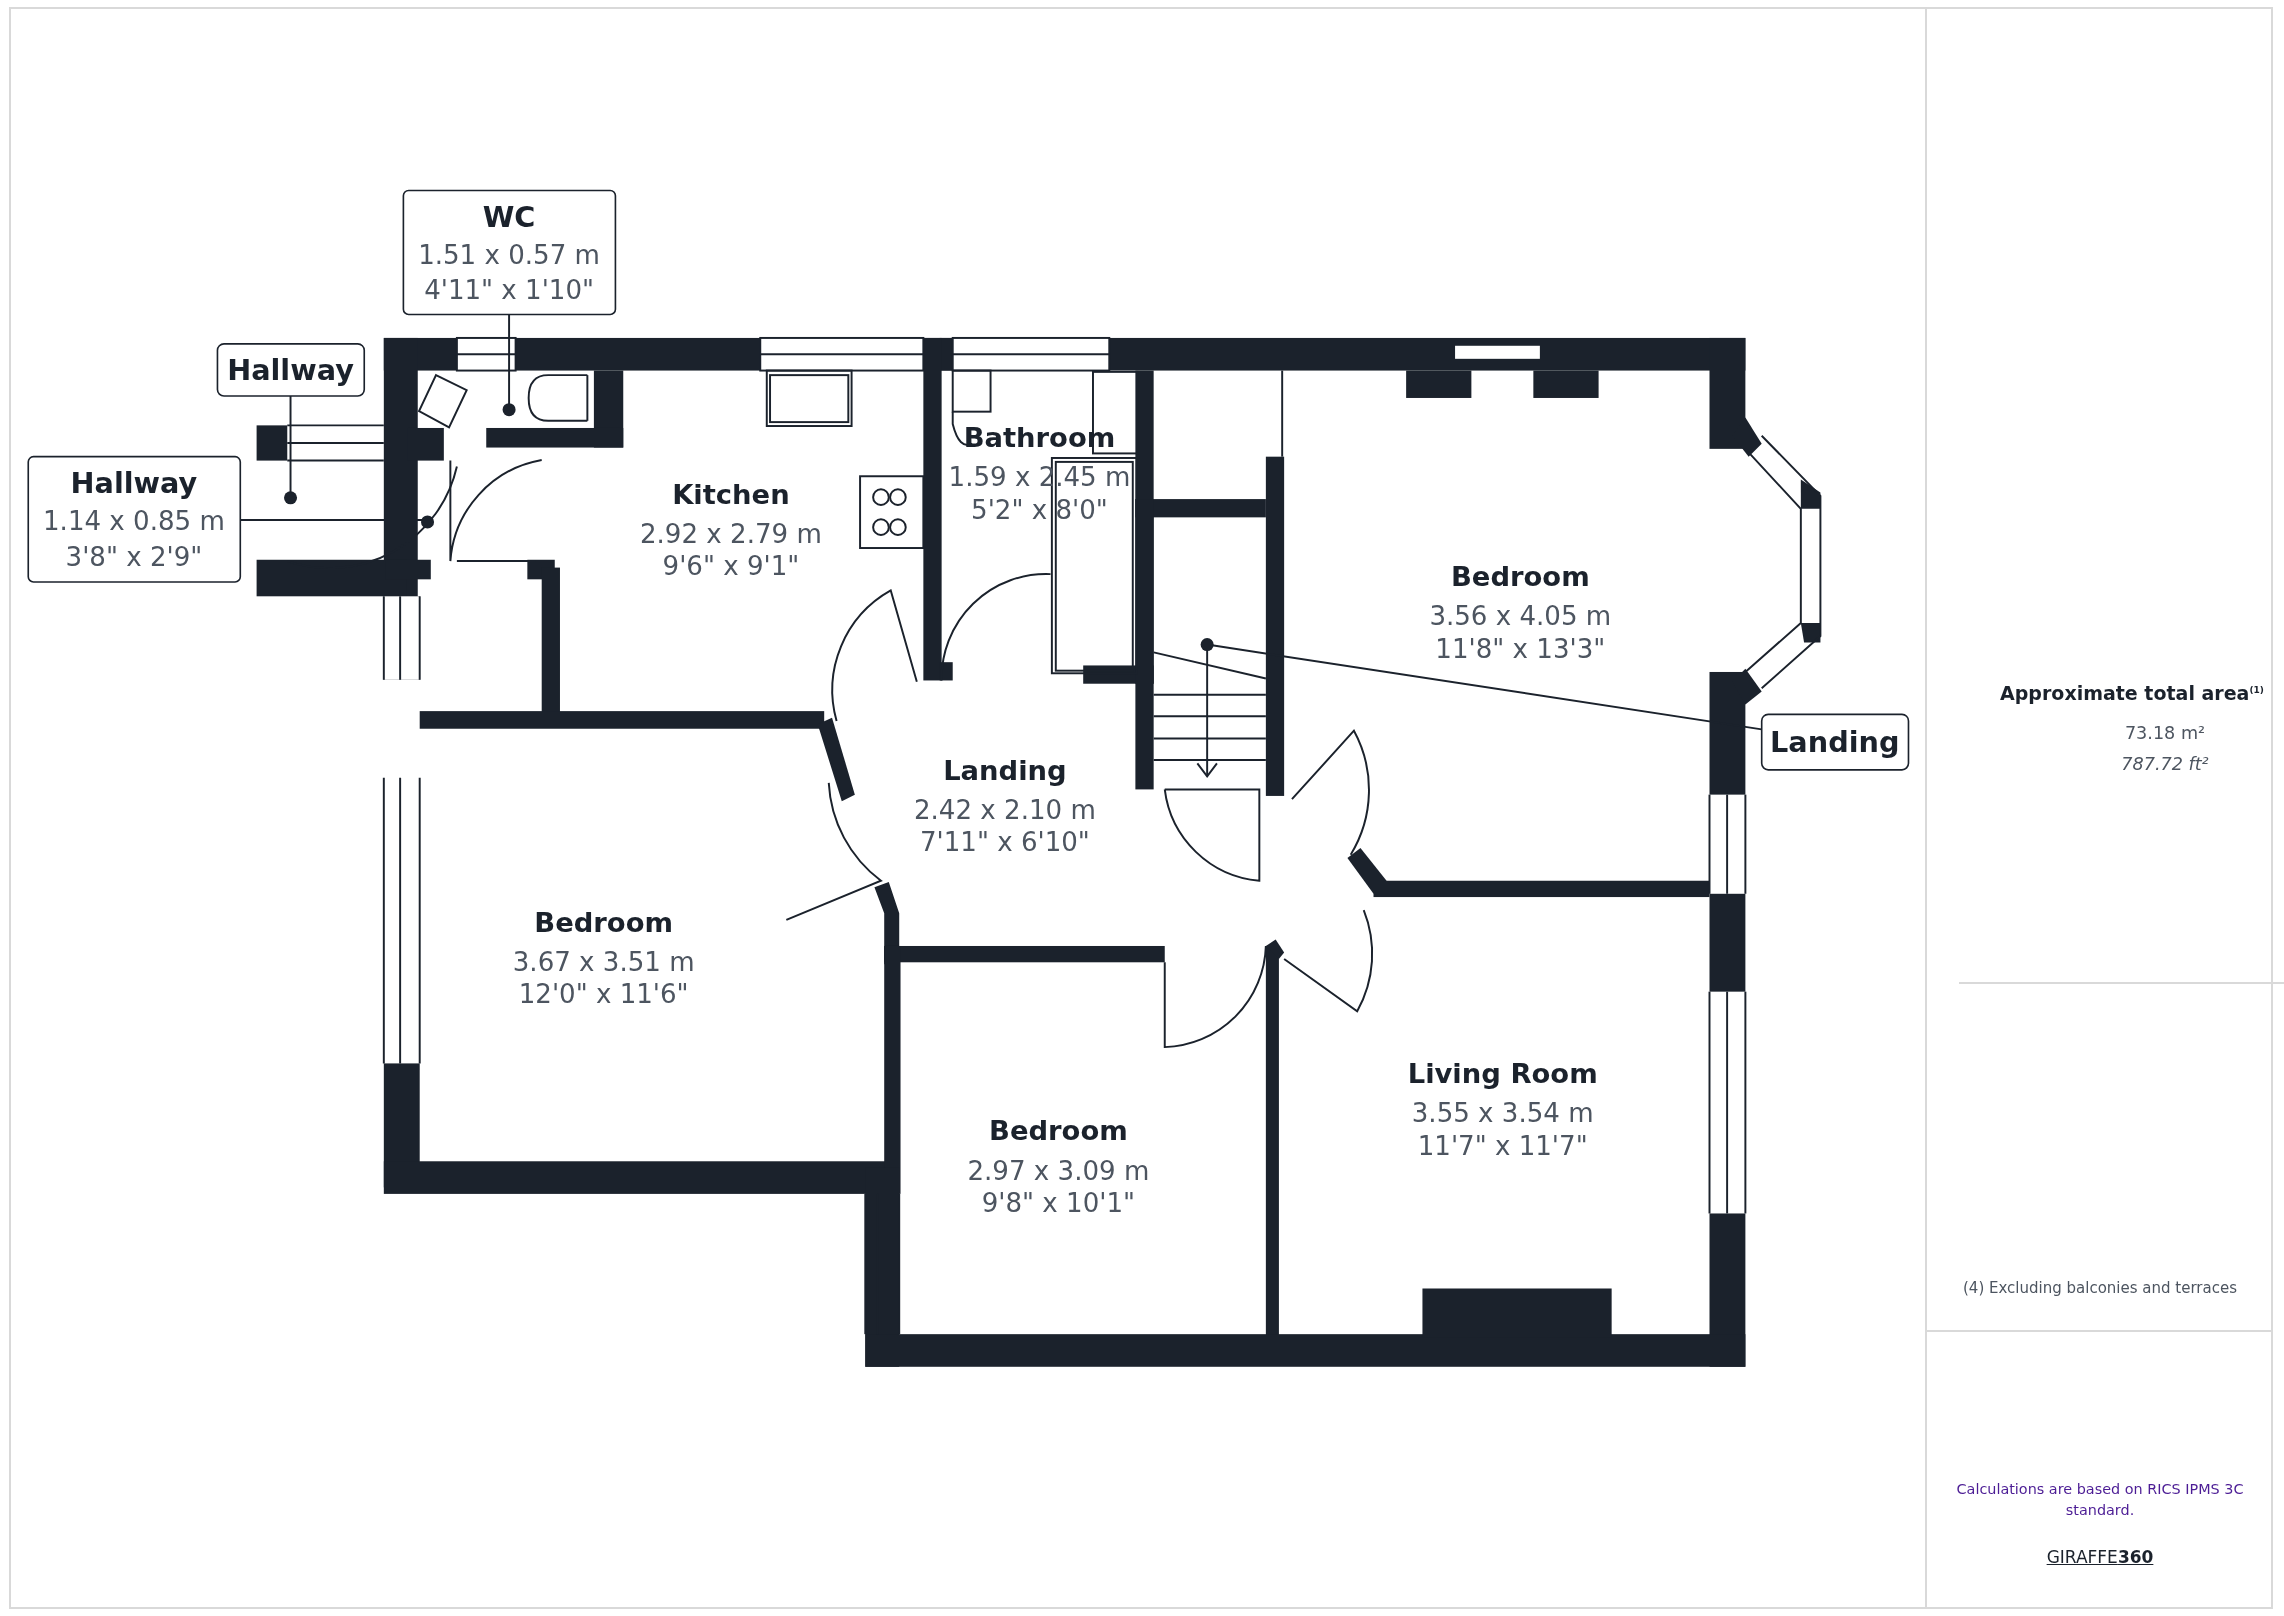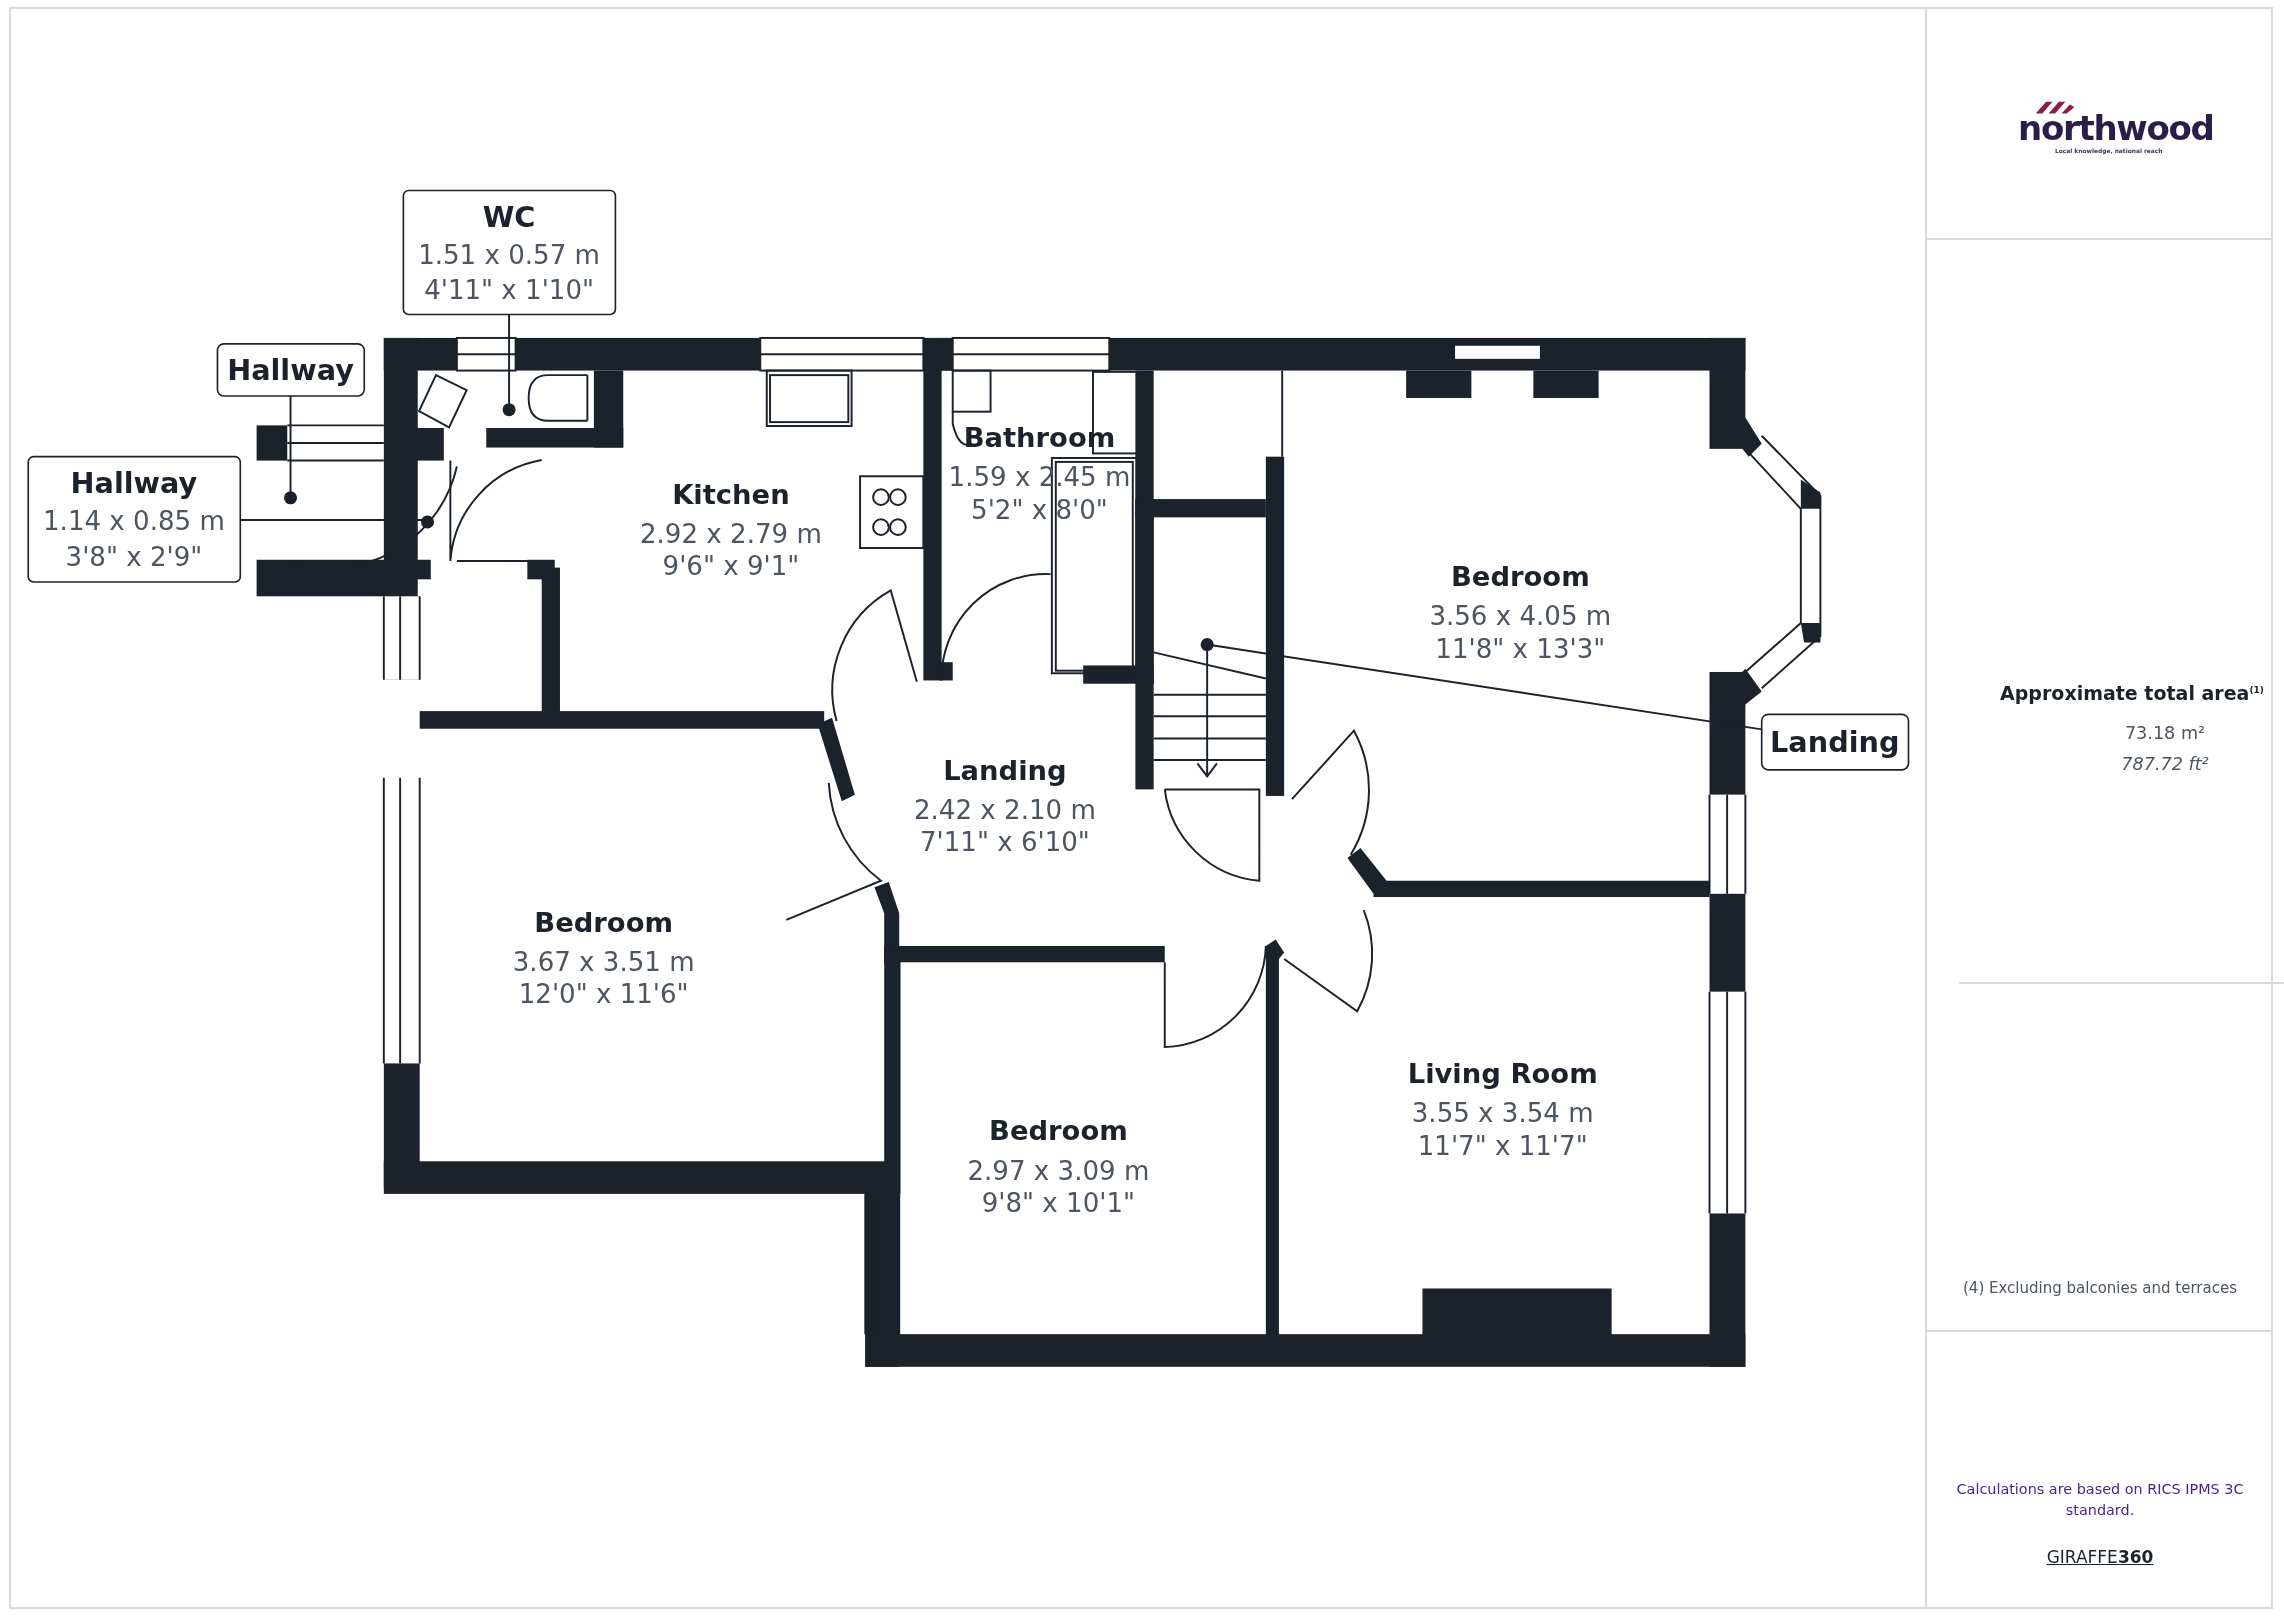--- a/index.html
+++ b/index.html
@@ -251,31 +251,20 @@
   </g>
   <g>
     <text class="room-name" x="2303" y="1660" text-anchor="middle">Living Room</text>
     <text class="room-dim" x="2303" y="1720" text-anchor="middle">3.55 x 3.54 m</text>
     <text class="room-dim" x="2303" y="1770" text-anchor="middle">11'7" x 11'7"</text>
   </g>
 </svg>
 </div>
 
 <div class="sidebar">
-  <div class="sb-section sb-logo">
-    <div class="logo">
-      <svg class="logo-mark" width="46" height="18" viewBox="0 0 70 28">
-        <polygon points="2,24 18,6 28,6 12,24" fill="#8c1a4b"></polygon>
-        <polygon points="22,24 38,6 48,6 32,24" fill="#8c1a4b"></polygon>
-        <polygon points="42,24 55,10 62,14 50,24" fill="#8c1a4b"></polygon>
-      </svg>
-      <div class="logo-word">northwood</div>
-      <div class="logo-tag">Local knowledge, national reach</div>
-    </div>
-  </div>
   <div class="sb-section sb-area">
     <div class="area-title"><span>Approximate total area</span><sup>(1)</sup></div>
     <div class="area-val area-m2">73.18 m²</div>
     <div class="area-val area-ft">787.72 ft²</div>
   </div>
   <div class="sb-section sb-foot">
     <div class="foot-text">(4) Excluding balconies and terraces</div>
   </div>
   <div class="sb-section sb-disc">
     <div class="disc-text2">Calculations are based on RICS IPMS 3C standard.</div>

